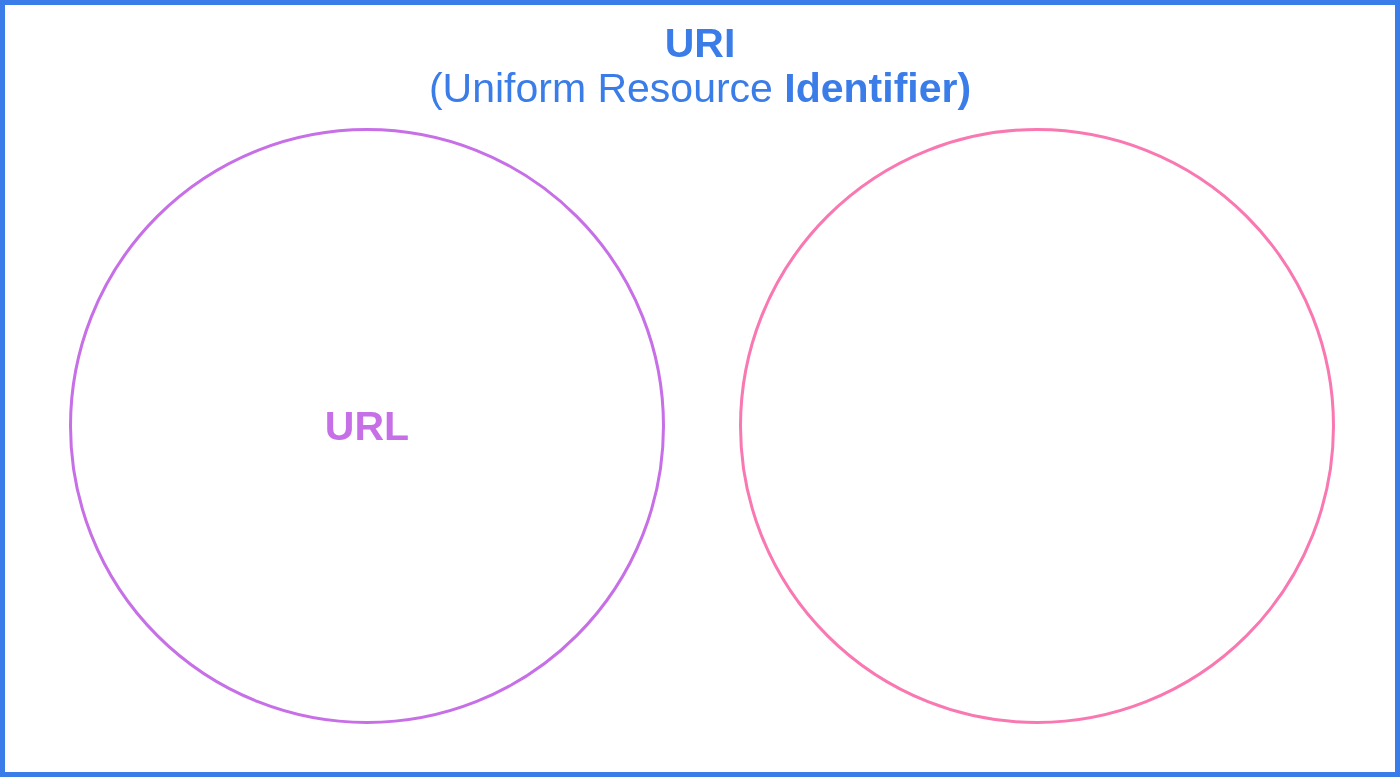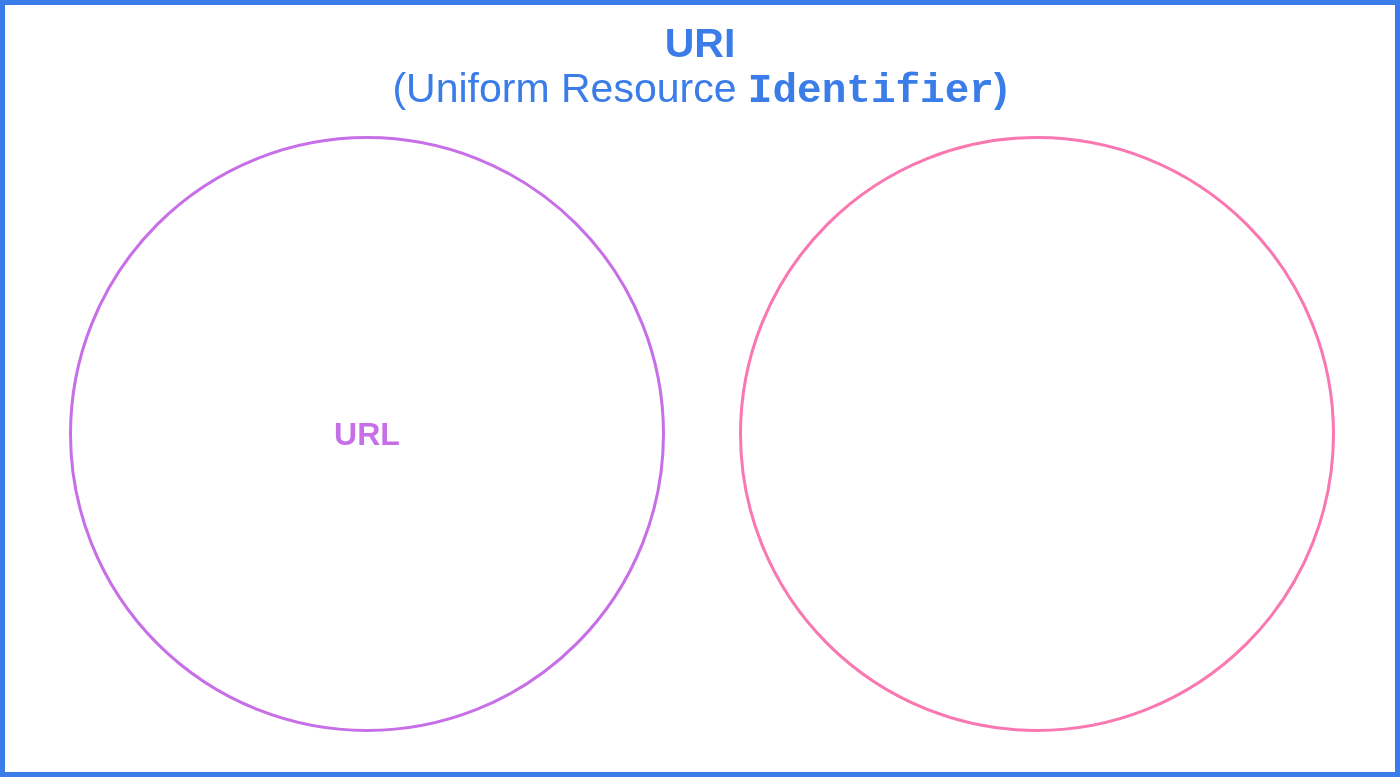--- a/index.html
+++ b/index.html
@@ -26,33 +26,33 @@
     top: 16px;
     left: 0;
     right: 0;
     text-align: center;
     color: var(--uri-blue);
     font-size: 41px;
     line-height: 45px;
   }
   .abbr-line { font-weight: 700; }
   .expansion-line { font-weight: 400; }
-  .expansion-line .em { font-weight: 700; font-family: Liberation Mono, monospace; }
+  .expansion-line .em { font-weight: 700; }
   .expansion-line .suffix { font-weight: 700; }
   .circle {
     position: absolute;
-    top: 131px;               
+    top: 123px;               
     width: 596px;
     height: 596px;
     border-radius: 50%;
     border: 3px solid;
     display: flex;
     align-items: center;
     text-align: center;
-    font-size: 32px;
+    font-size: 41px;
     line-height: 45px;
   }
   .circle .label { width: 100%; }
   .circle-url {
     left: 64px;               
     border-color: var(--url-purple);
     color: var(--url-purple);
   }
   .circle-urn {
     left: 734px;              

